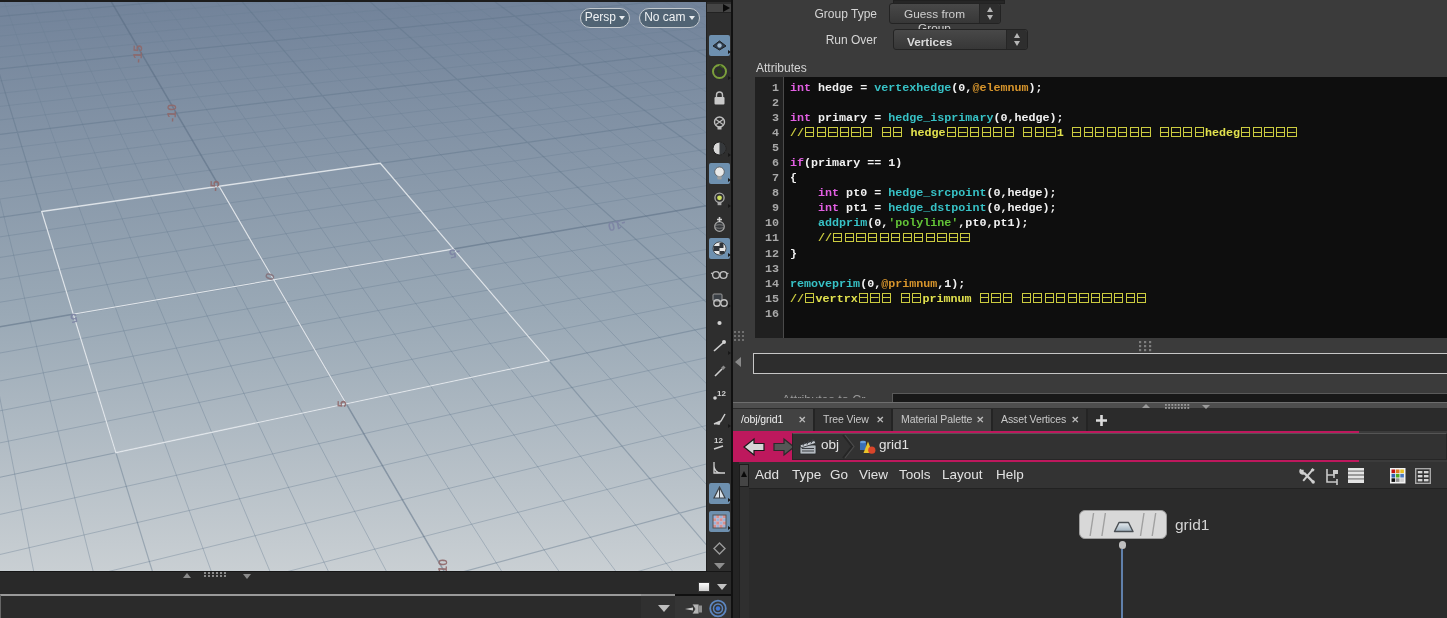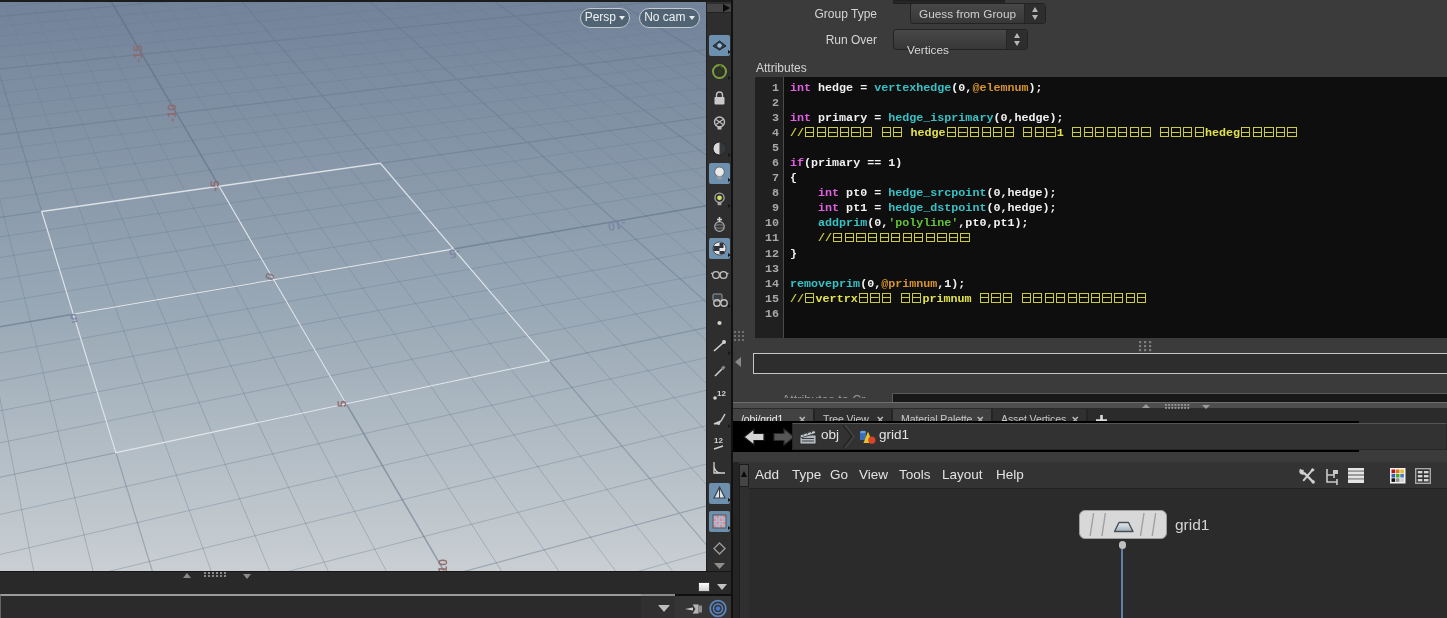--- a/index.html
+++ b/index.html
@@ -212,29 +212,29 @@
     <svg class="abs" style="left:708px;top:599px" width="20" height="19" viewBox="0 0 20 19">
       <circle cx="10" cy="9.5" r="7.8" fill="none" stroke="#5c86c0" stroke-width="1.8"></circle>
       <circle cx="10" cy="9.5" r="4.5" fill="none" stroke="#5c86c0" stroke-width="1.5"></circle>
       <circle cx="10" cy="9.5" r="2.2" fill="#3f76d4"></circle>
     </svg>
     <div class="abs" style="left:731px;top:0;width:2px;height:618px;background:#111"></div>
     <div id="right">
       <div class="abs" style="left:160px;top:0;width:112px;height:4px;background:#262626;border:1px solid #202020"></div>
       <div class="lbl" style="left:60px;top:7px;width:84px;text-align:right;white-space:nowrap">Group Type</div>
       <div class="lbl" style="left:60px;top:33px;width:84px;text-align:right;white-space:nowrap">Run Over</div>
-      <div class="dd" style="left:177px;top:3px;width:136px">
+      <div class="dd" style="left:156px;top:3px;width:112px">
         <span style="position:absolute;left:0;right:21px;top:2.5px;text-align:center">Guess from Group</span>
         <span class="arr">
           <span class="tri-u" style="left:7px;top:3px"></span>
           <span class="tri-d" style="left:7px;top:11px"></span>
         </span>
       </div>
       <div class="dd" style="left:160px;top:29px;width:135px">
-        <span style="position:absolute;left:13px;top:13px;font-weight:normal;color:#dadada">Vertices</span>
+        <span style="position:absolute;left:13px;top:5px;font-weight:bold;color:#dadada">Vertices</span>
         <span class="arr">
           <span class="tri-u" style="left:7px;top:3px"></span>
           <span class="tri-d" style="left:7px;top:11px"></span>
         </span>
       </div>
       <div class="lbl" style="left:23px;top:61px">Attributes</div>
     </div>
     <div id="code"><div id="gut">1<br>2<br>3<br>4<br>5<br>6<br>7<br>8<br>9<br>10<br>11<br>12<br>13<br>14<br>15<br>16</div><div id="lines"><span class="k">int</span> hedge = <span class="f">vertexhedge</span>(0,<span class="o">@elemnum</span>);<br><br><span class="k">int</span> primary = <span class="f">hedge_isprimary</span>(0,hedge);<br><span class="c">//<i class="cj"></i><i class="cj"></i><i class="cj"></i><i class="cj"></i><i class="cj"></i><i class="cj"></i> <i class="cj"></i><i class="cj"></i> <span class="cb">hedge</span><i class="cj"></i><i class="cj"></i><i class="cj"></i><i class="cj"></i><i class="cj"></i><i class="cj"></i> <i class="cj"></i><i class="cj"></i><i class="cj"></i><span class="cb">1</span> <i class="cj"></i><i class="cj"></i><i class="cj"></i><i class="cj"></i><i class="cj"></i><i class="cj"></i><i class="cj"></i> <i class="cj"></i><i class="cj"></i><i class="cj"></i><i class="cj"></i><span class="cb">hedeg</span><i class="cj"></i><i class="cj"></i><i class="cj"></i><i class="cj"></i><i class="cj"></i></span><br><br><span class="k">if</span>(primary == 1)<br>{<br>    <span class="k">int</span> pt0 = <span class="f">hedge_srcpoint</span>(0,hedge);<br>    <span class="k">int</span> pt1 = <span class="f">hedge_dstpoint</span>(0,hedge);<br>    <span class="f">addprim</span>(0,<span class="s">'polyline'</span>,pt0,pt1);<br>    <span class="c">//<i class="cj"></i><i class="cj"></i><i class="cj"></i><i class="cj"></i><i class="cj"></i><i class="cj"></i><i class="cj"></i><i class="cj"></i><i class="cj"></i><i class="cj"></i><i class="cj"></i><i class="cj"></i></span><br>}<br><br><span class="f">removeprim</span>(0,<span class="o">@primnum</span>,1);<br><span class="c">//<i class="cj"></i><span class="cb">vertrx</span><i class="cj"></i><i class="cj"></i><i class="cj"></i> <i class="cj"></i><i class="cj"></i><span class="cb">primnum</span> <i class="cj"></i><i class="cj"></i><i class="cj"></i> <i class="cj"></i><i class="cj"></i><i class="cj"></i><i class="cj"></i><i class="cj"></i><i class="cj"></i><i class="cj"></i><i class="cj"></i><i class="cj"></i><i class="cj"></i><i class="cj"></i></span><br></div></div>
     <svg class="abs" style="left:1139px;top:341px" width="15" height="11">
       <rect x="0" y="0" width="2.2" height="2.2" fill="#7e7e7e"></rect>
@@ -297,21 +297,21 @@
       <span style="position:absolute;left:8px;top:4px;color:#c9c9c9;white-space:nowrap">Material Palette</span>
       <span class="tabx" style="position:absolute;right:7px;top:5px">✕</span>
     </div>
     <div class="tab" style="left:993px;width:95px;background:#303030;border-right:2px solid #242424">
       <span style="position:absolute;left:8px;top:4px;color:#c9c9c9;white-space:nowrap">Asset Vertices</span>
       <span class="tabx" style="position:absolute;right:7px;top:5px">✕</span>
     </div>
     <div class="abs" style="left:1095px;top:413px;width:13px;height:13px"><svg width="13" height="13">
         <path d="M6.5 1 V12 M1 6.5 H12" stroke="#dcdcdc" stroke-width="2.6"></path>
       </svg></div>
-    <div class="abs" style="left:733px;top:421px;width:626px;height:31px;background:#000000">
+    <div class="abs" style="left:733px;top:431px;width:626px;height:31px;background:#be185d">
       <svg class="abs" style="left:10px;top:6px" width="24" height="20" viewBox="0 0 24 20">
         <path d="M1 10 L11 2 L11 6.5 L21 6.5 L21 13.5 L11 13.5 L11 18 Z" fill="#d6d6d6" stroke="#1a1a1a" stroke-width="1.2"></path>
       </svg>
       <svg class="abs" style="left:38px;top:6px" width="24" height="20" viewBox="0 0 24 20">
         <path d="M23 10 L13 2 L13 6.5 L3 6.5 L3 13.5 L13 13.5 L13 18 Z" fill="#565656" stroke="#2a2a2a" stroke-width="1.2"></path>
       </svg>
       <div class="abs" style="left:59px;top:2px;width:655px;height:27px;background:#323232;border:1px solid #262626;border-top:1px solid #555"></div>
       <svg class="abs" style="left:65px;top:6px" width="20" height="19" viewBox="0 0 20 19">
         <rect x="2" y="8" width="16" height="9" rx="1" fill="#b3b9bf" stroke="#26292c" stroke-width="0.8"></rect>
         <path d="M4 11.5 H16 M4 14 H16" stroke="#3a3e42" stroke-width="1"></path>

